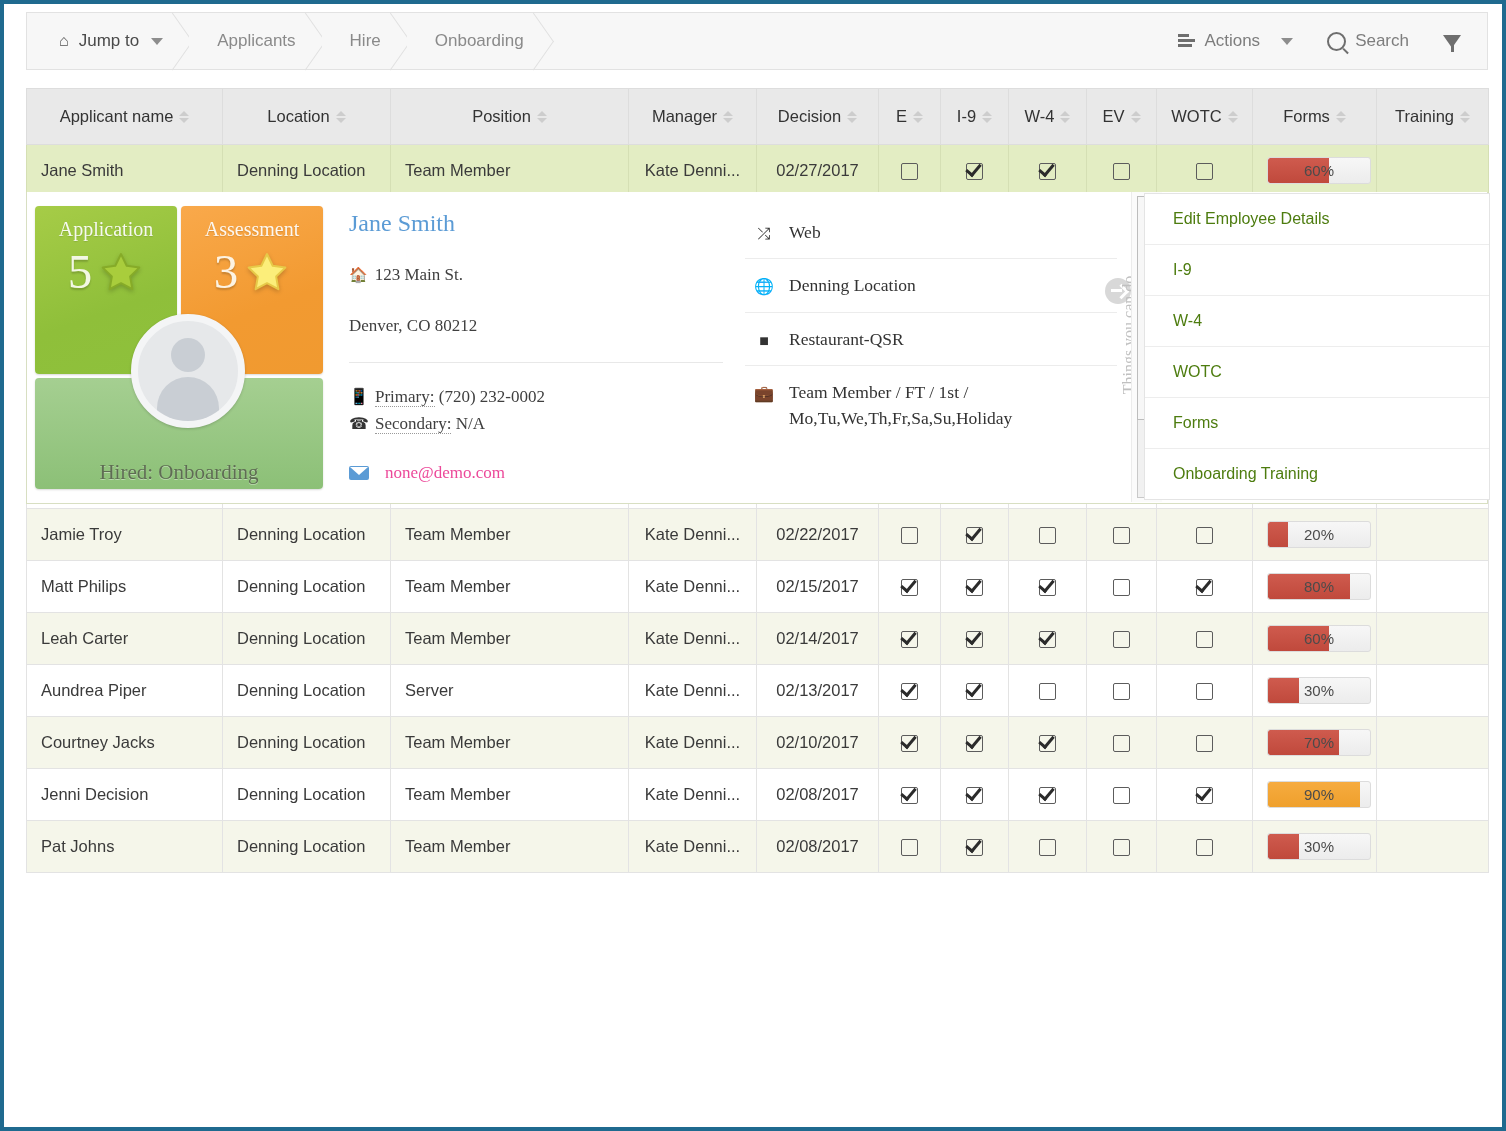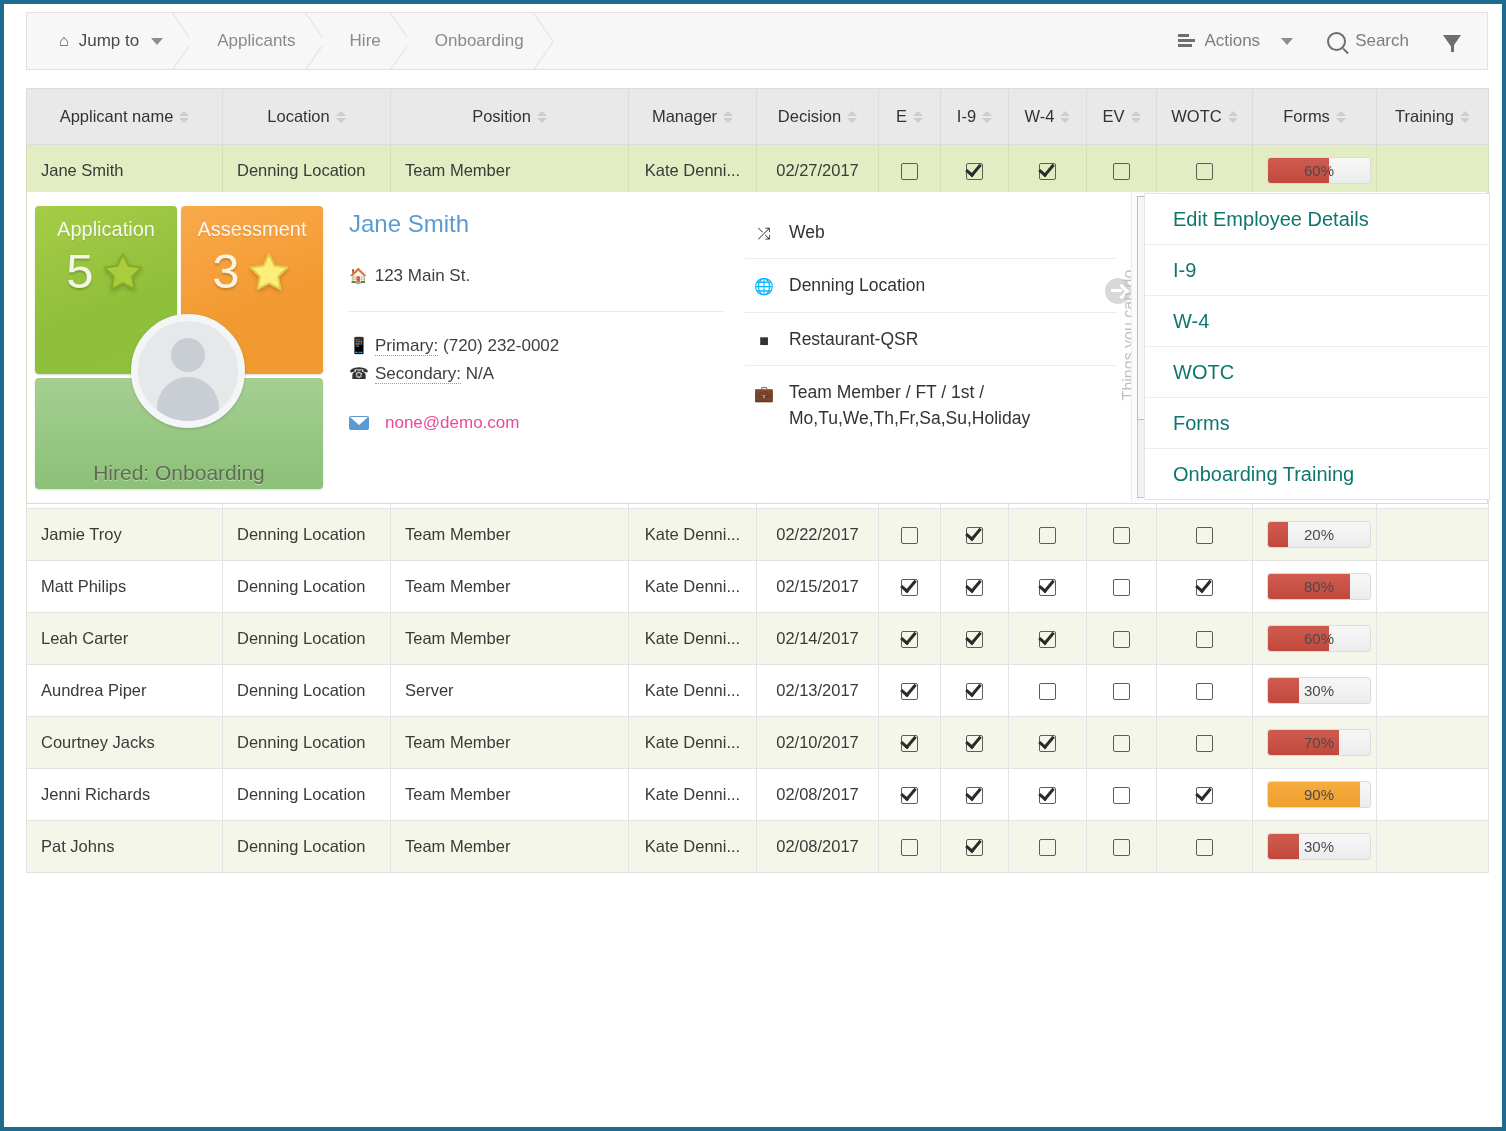--- a/index.html
+++ b/index.html
@@ -256,20 +256,21 @@
     position: absolute;
     left: 18px;
     top: 184px;
     width: 1462px;
     height: 312px;
     background: #ffffff;
     border: 1px solid #d8dfc2;
     border-top: none;
     box-sizing: border-box;
     overflow: hidden;
+    font-family: Liberation Serif, serif;
   }
   .tiles {
     position: absolute;
     left: 8px; top: 14px;
     width: 288px;
     height: 283px;
   }
   .tile {
     position: absolute;
     border-radius: 4px;
@@ -495,22 +496,22 @@
     width: 346px;
     background: #ffffff;
     border: 1px solid #e4e4e4;
     box-sizing: border-box;
     z-index: 6;
   }
   .action-menu .ami {
     height: 50px;
     line-height: 50px;
     padding-left: 28px;
-    font-size: 20px;
-    color: #0f766e;
+    font-size: 16px;
+    color: #4d7c0f;
     border-bottom: 1px solid #ededed;
     cursor: pointer;
     white-space: nowrap;
   }
   .action-menu .ami:last-child { border-bottom: none; }
 </style>
 </head>
 <body>
 
 <div class="app-frame">
@@ -904,21 +905,21 @@
               <td class="c-center"><span class="cbx"></span></td>
               <td class="c-center">
                 <div class="pbar">
                   <div class="fill red" style="width: 70%;"></div>
                   <div class="pct">70%</div>
                 </div>
               </td>
               <td class="c-center"></td>
             </tr>
             <tr class="r-even">
-              <td>Jenni Richards</td>
+              <td>Jenni Decision</td>
               <td>Denning Location</td>
               <td>Team Member</td>
               <td class="c-center">Kate Denni...</td>
               <td class="c-center">02/08/2017</td>
               <td class="c-center"><span class="cbx on"></span></td>
               <td class="c-center"><span class="cbx on"></span></td>
               <td class="c-center"><span class="cbx on"></span></td>
               <td class="c-center"><span class="cbx"></span></td>
               <td class="c-center"><span class="cbx on"></span></td>
               <td class="c-center">
@@ -983,20 +984,21 @@
         <div class="head"></div>
             <div class="body"></div>
       </div>
     </div>
 
     <div class="info-col">
       <div class="person-name">Jane Smith</div>
       <div class="addr-line">
         <span class="hm">🏠</span><span>123 Main St.</span>
       </div>
+      <div class="addr-line">Denver, CO 80212</div>
 
       <div class="divider"></div>
 
       <div class="phone-row">
         <span class="pi">📱</span>
         <span><span class="dotted">Primary:</span>
         <span>(720) 232-0002</span></span>
       </div>
       <div class="phone-row">
         <span class="pi">☎</span>

